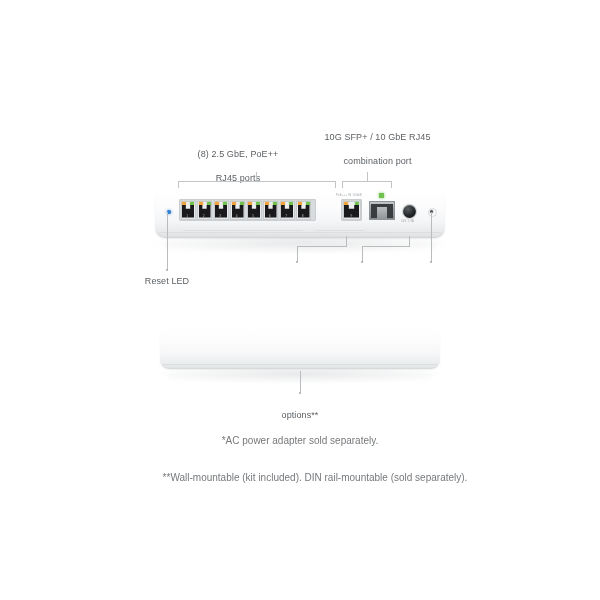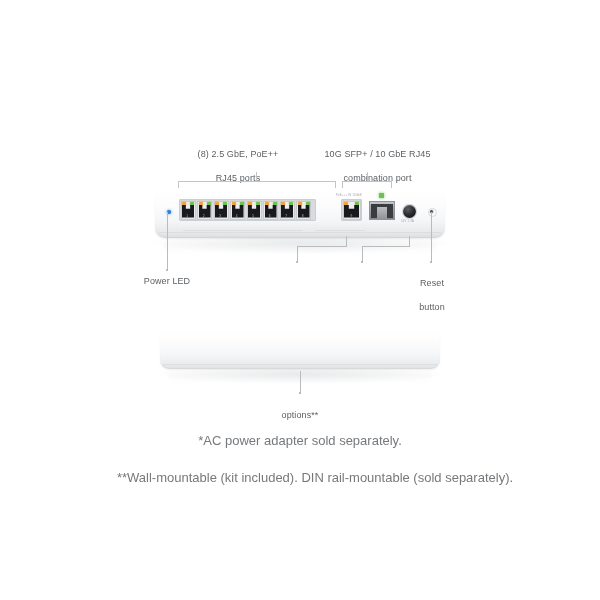--- a/index.html
+++ b/index.html
@@ -28,21 +28,21 @@
     font-size: 9px;
     line-height: 12px;
     color: #5b5f63;
     text-align: center;
     letter-spacing: 0.1px;
     white-space: pre-line;
   }
   .footnote {
     position: absolute;
     font-family: "Liberation Sans", sans-serif;
-    font-size: 13px;
+    font-size: 10px;
     line-height: 12.5px;
     color: #76797c;
     text-align: center;
     width: 600px;
     left: 0;
     white-space: pre-line;
   }
 
   
   .vline {
@@ -300,21 +300,21 @@
 </head>
 <body>
 
 <div id="stage">
 
   <div class="anno" style="left:170px; top:136px; width:136px;">
     <div>(8) 2.5 GbE, PoE++</div>
     <div>RJ45 ports</div>
   </div>
 
-  <div class="anno" style="left:305px; top:136px; width:145px;text-align:center;">
+  <div class="anno" style="left:305px; top:119px; width:145px;text-align:center;">
     <div>10G SFP+ / 10 GbE RJ45</div>
     <div>combination port</div>
   </div>
 
   <div class="bracket" style="left:178px; top:181px; width:158px;"></div>
   <div class="bracket-tick" style="left:256px; top:172px;"></div>
 
   <div class="bracket" style="left:342px; top:181px; width:50px;"></div>
   <div class="bracket-tick" style="left:367px; top:172px;"></div>
 
@@ -405,38 +405,34 @@
     <div class="reset-ring" style="left:273px; top:18px;"></div>
     <div class="reset-hole" style="left:275px; top:20px;"></div>
 
     <div class="chassis-lip"></div>
     <div class="vent" style="left:28px; width:120px;"></div>
     <div class="vent" style="left:160px; width:50px;"></div>
   </div>
 
   <div class="vline" style="left:167px; top:212px; height:58px;"></div>
   <div class="enddot" style="left:166px; top:269px;"></div>
-  <div class="anno" style="left:127px; top:275px; width:80px;">Power LED</div>
+  <div class="anno" style="left:127px; top:275px; width:80px;">Reset LED</div>
 
   <div class="vline" style="left:346px; top:236px; height:11px;"></div>
   <div class="hline" style="left:297px; top:246px; width:50px;"></div>
   <div class="vline" style="left:297px; top:246px; height:16px;"></div>
   <div class="enddot" style="left:296px; top:261px;"></div>
 
   <div class="vline" style="left:409px; top:236px; height:11px;"></div>
   <div class="hline" style="left:362px; top:246px; width:48px;"></div>
   <div class="vline" style="left:362px; top:246px; height:16px;"></div>
   <div class="enddot" style="left:361px; top:261px;"></div>
 
   <div class="vline" style="left:431px; top:212px; height:50px;"></div>
   <div class="enddot" style="left:430px; top:261px;"></div>
-  <div class="anno" style="left:402px; top:265px; width:60px;">
-    <div>Reset</div>
-    <div>button</div>
-  </div>
 
   <div class="reflection" style="left:155px; top:364px; width:290px; height:20px;"></div>
   <div class="reflection-body" style="left:168px; top:369px; width:264px; height:14px;"></div>
 
   <div id="device-back">
     <div class="shell"></div>
     <div class="shell-lip"></div>
   </div>
 
   <div class="vline" style="left:300px; top:371px; height:22px;"></div>

